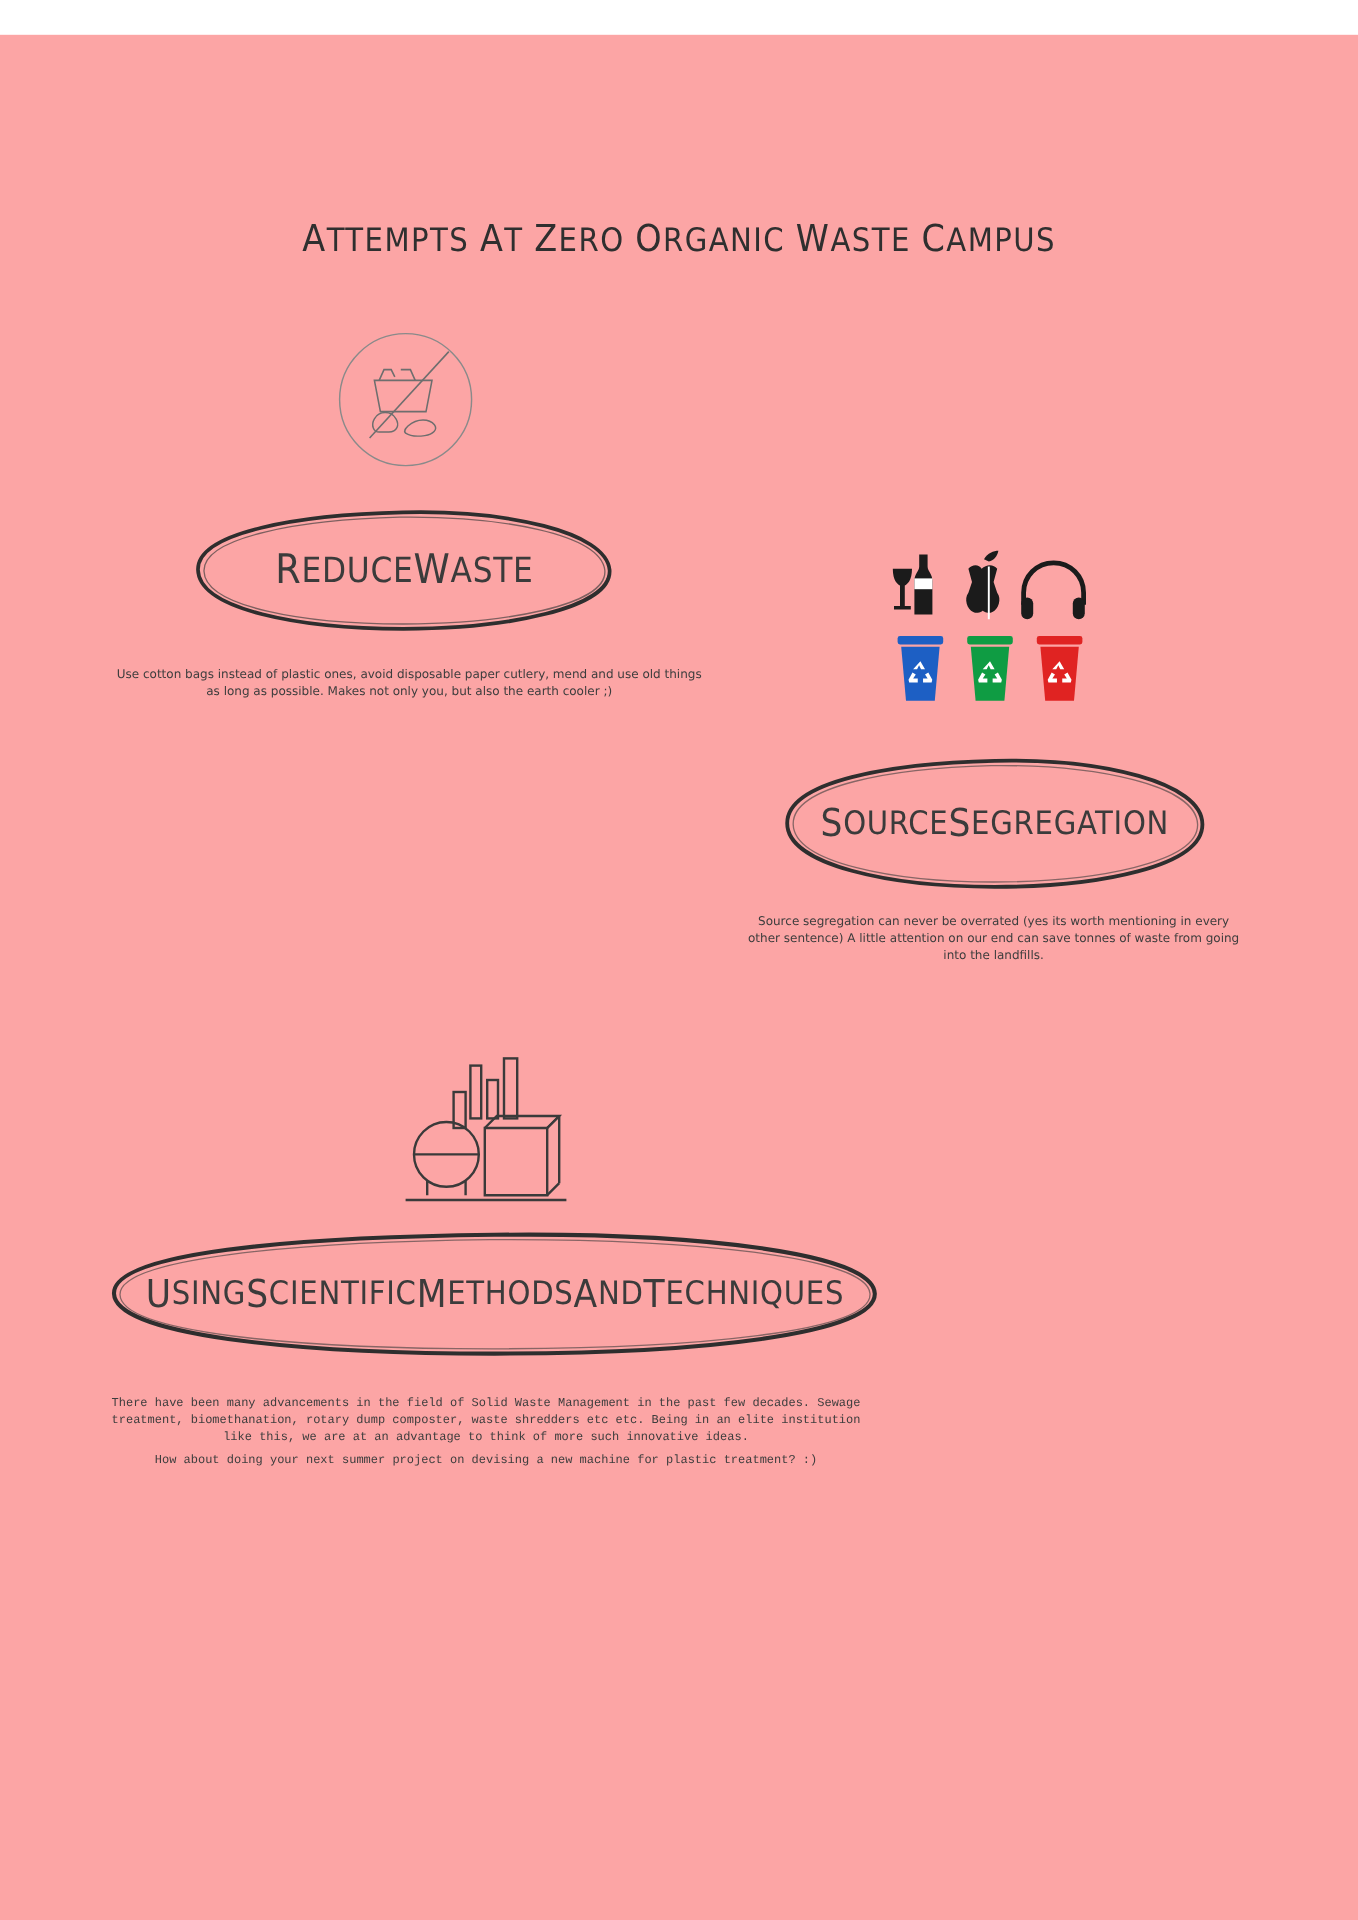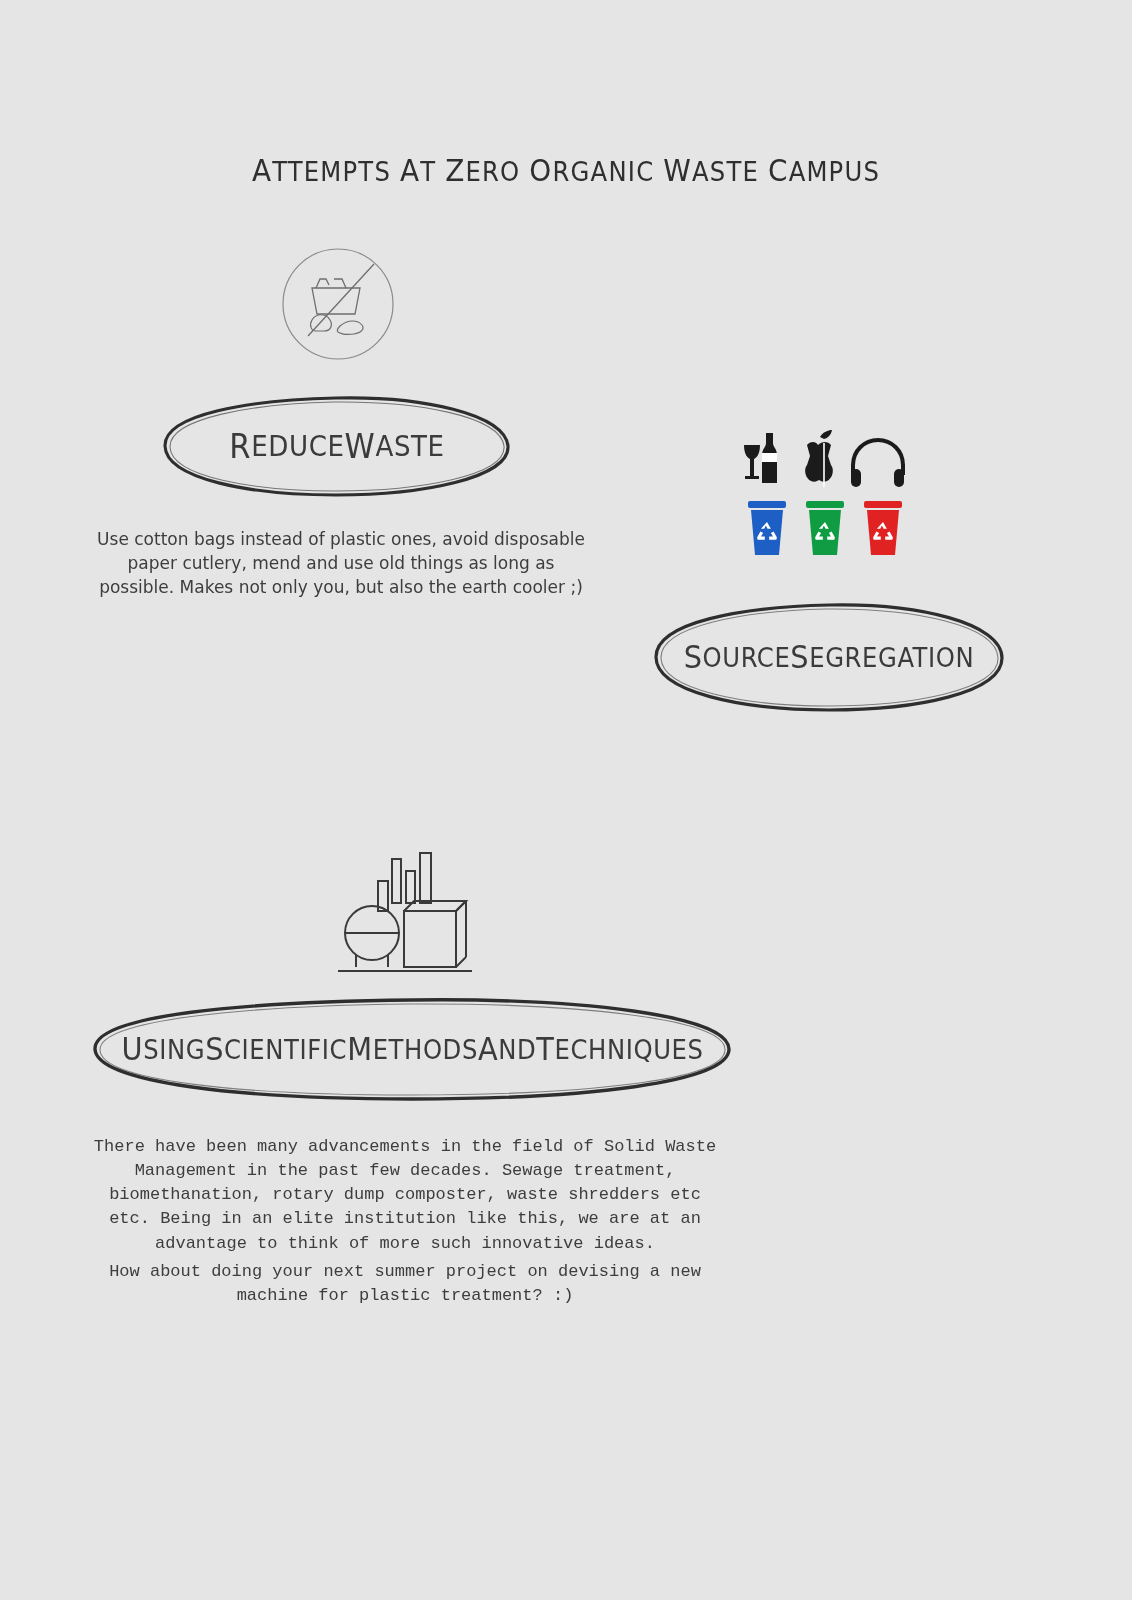--- a/index.html
+++ b/index.html
@@ -12,21 +12,22 @@
     height: 1600px;
     position: relative;
     font-family: "DejaVu Sans", sans-serif;
     color: #3a3a3a;
     overflow: hidden;
   }
 
   .page {
     position: absolute;
     inset: 0;
-    background: #e5e5e5;
+    background: #fca5a5;
+    margin-top: 29px;
   }
 
   
   .title {
     position: absolute;
     top: 152px;
     left: 0;
     width: 1132px;
     text-align: center;
     font-family: "DejaVu Sans Condensed", "Liberation Sans Narrow", "Liberation Sans", sans-serif;
@@ -64,21 +65,21 @@
     color: #3b3b3b;
     letter-spacing: 0.6px;
     text-transform: uppercase;
     white-space: nowrap;
   }
 
   .body-text {
     position: absolute;
     text-align: center;
     font-family: "DejaVu Sans", sans-serif;
-    font-size: 17px;
+    font-size: 10px;
     line-height: 1.42;
     color: #3d3d3d;
   }
   .body-text p { margin: 0 0 14px 0; }
   .body-text p:last-child { margin-bottom: 0; }
 
   
   #reduce-icon { position: absolute; left: 278px; top: 246px; width: 120px; height: 120px; }
   #reduce-heading { left: 160px; top: 392px; width: 354px; height: 108px; }
   #reduce-heading .heading-text { font-size: 29px; }
@@ -187,20 +188,21 @@
 
   <div class="heading-wrap" id="segregation-heading">
     <svg class="ellipse" viewBox="0 0 358 118" preserveAspectRatio="none">
       <path d="M179 7 C 268 5, 352 25, 352 60 C 352 95, 266 112, 179 112 C 92 112, 6 94, 6 59 C 6 24, 92 9, 179 7 Z" fill="none" stroke="#2e2e2e" stroke-width="3.2" stroke-linecap="round"></path>
       <path d="M176 11 C 263 10, 347 27, 348 60 C 349 92, 262 108, 178 108 C 95 108, 12 92, 11 60 C 10 28, 93 13, 176 11" fill="none" stroke="#3a3a3a" stroke-width="1.1" opacity="0.6"></path>
     </svg>
     <div class="heading-text"><span class="cap">S</span>ource <span class="cap">S</span>egregation</div>
   </div>
 
   <div class="body-text" id="segregation-body">
+    <p>Source segregation can never be overrated (yes its worth mentioning in every other sentence) A little attention on our end can save tonnes of waste from going into the landfills.</p>
   </div>
 
   <div id="science-icon">
     <svg width="150" height="135" viewBox="0 0 150 135">
       <g fill="none" stroke="#3a3a3a" stroke-width="2">
 
         <rect x="62" y="14" width="9" height="44"></rect>
         <rect x="76" y="26" width="9" height="32"></rect>
         <rect x="90" y="8" width="11" height="50"></rect>
 

